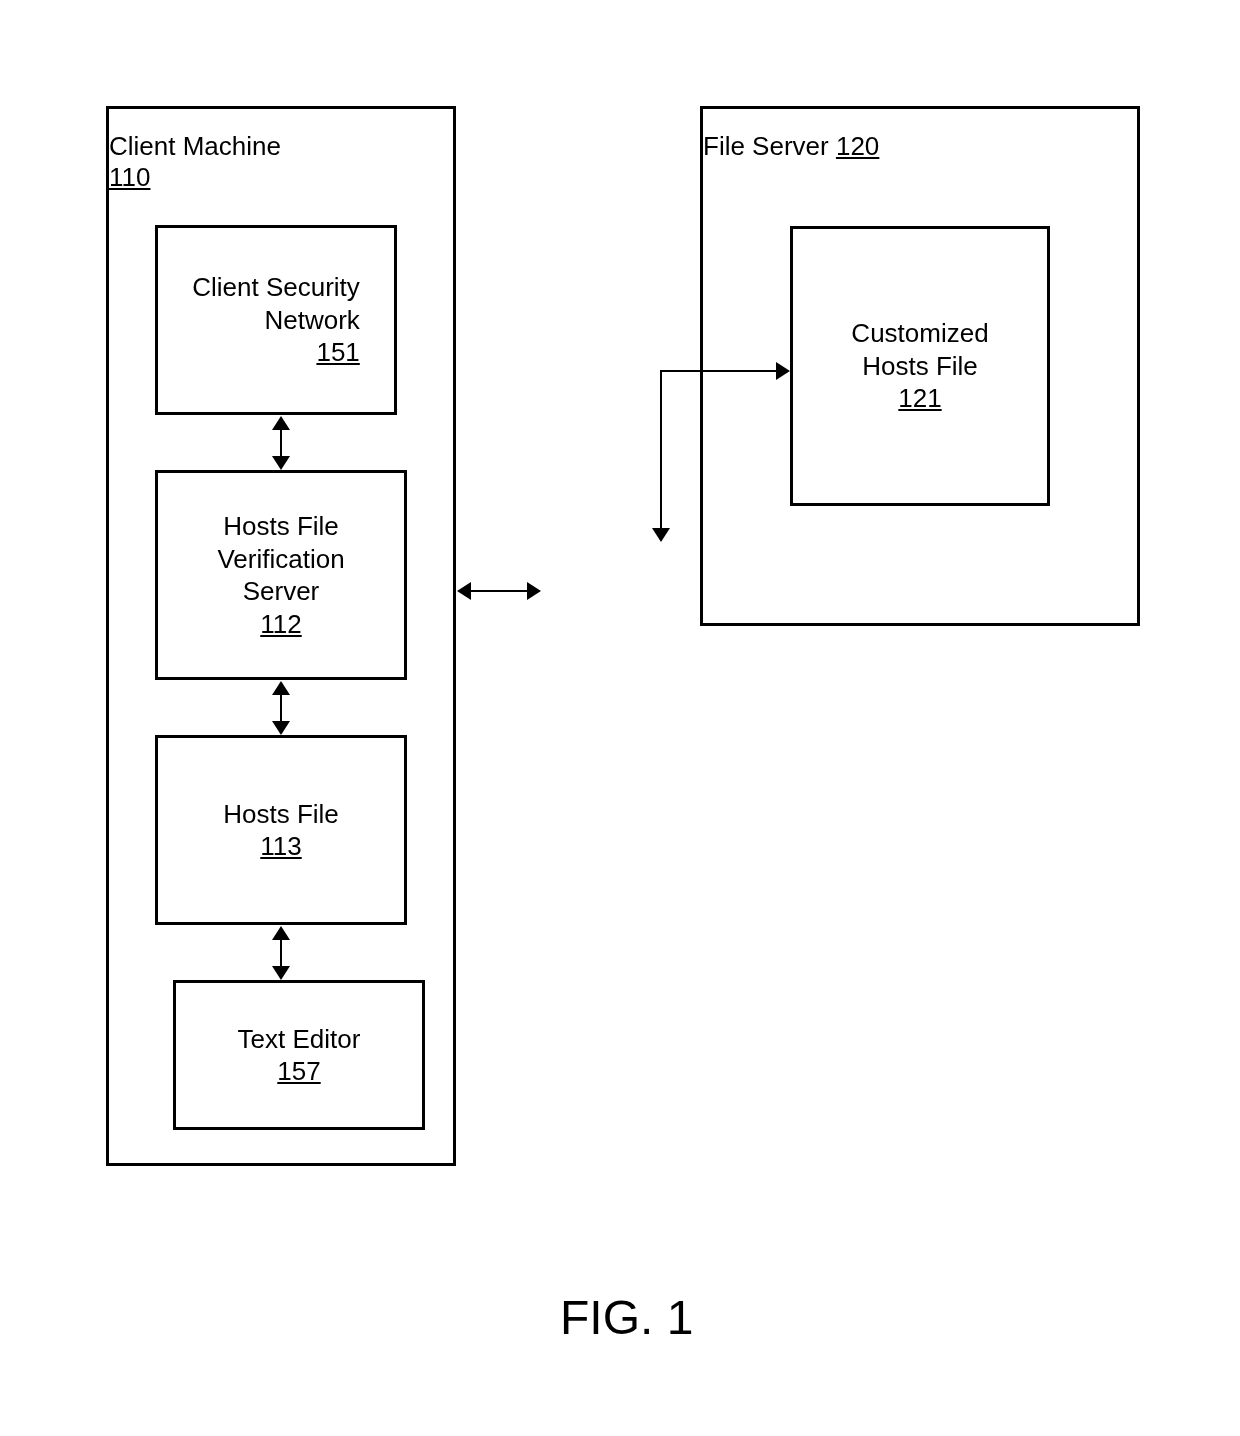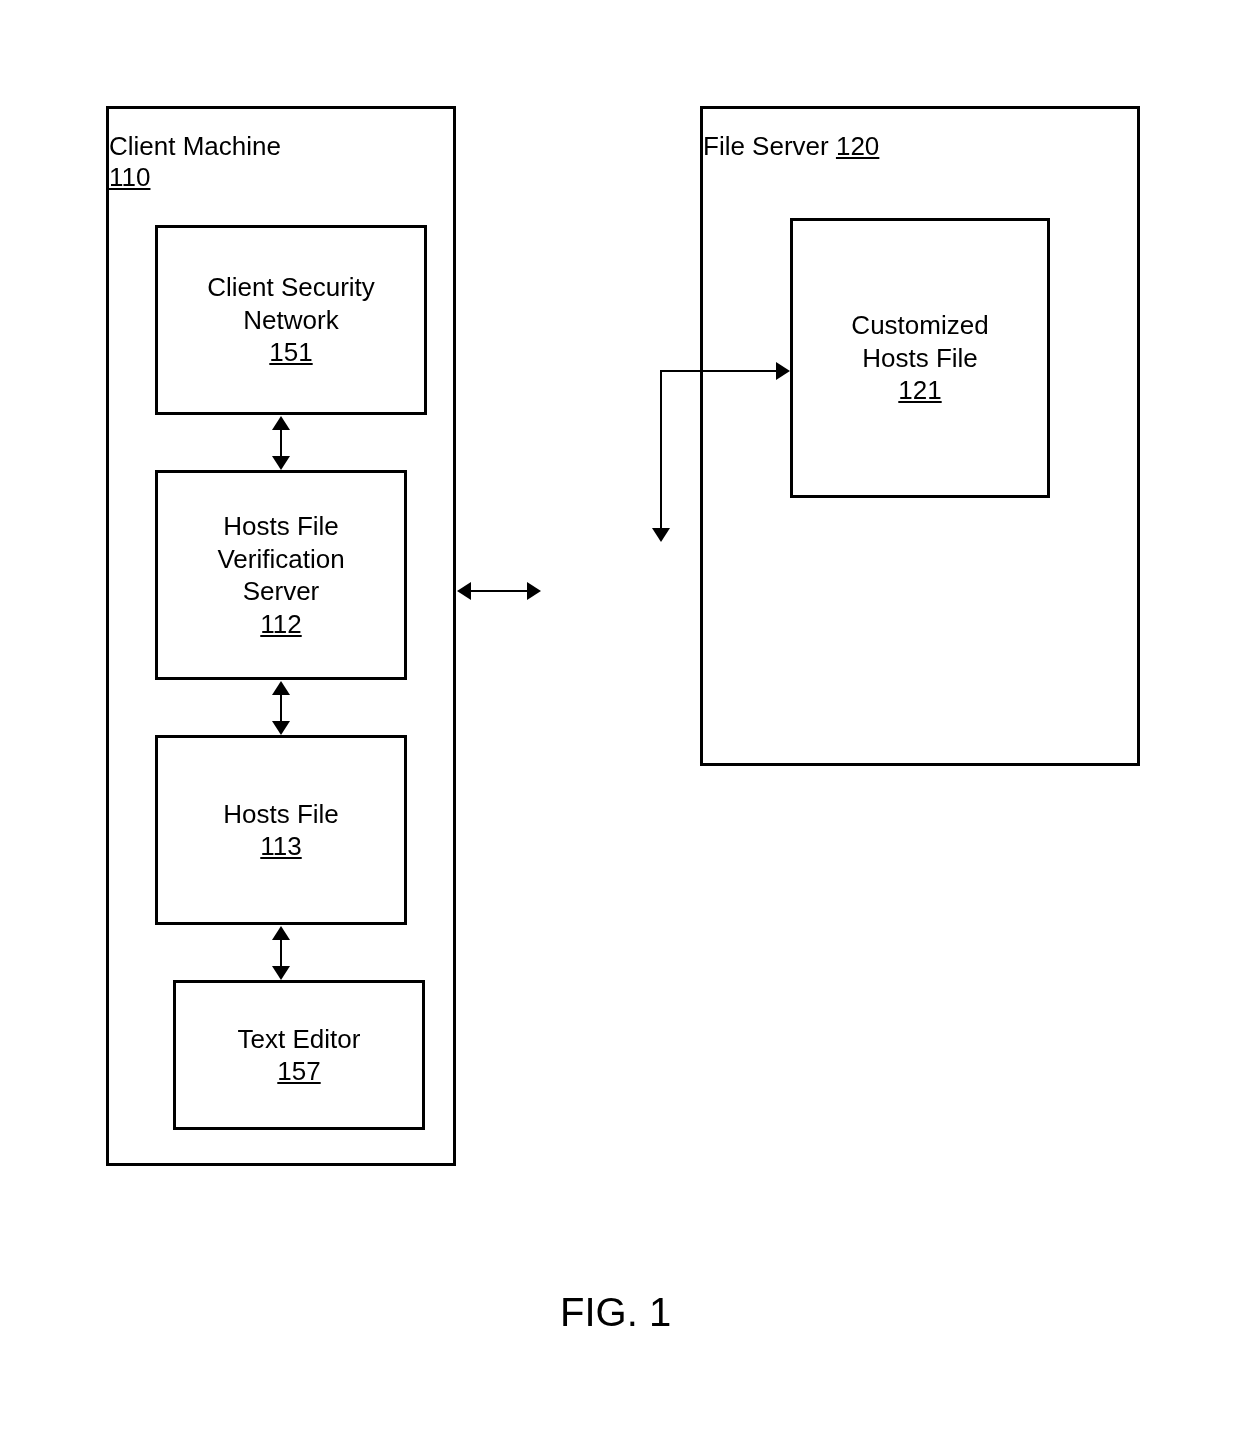--- a/index.html
+++ b/index.html
@@ -31,21 +31,21 @@
     .label {
       position: absolute;
       text-align: left;
       width: 100%;
     }
     .underline { text-decoration: underline; }
     .outer-label { font-size: 26px; }
     .inner-label { font-size: 26px; line-height: 1.25; }
     .fig {
       position: absolute;
-      font-size: 40px;
+      font-size: 48px;
     }
     .cloud { position: absolute; }
     .arrow-line {
       position: absolute;
       background: #000;
     }
     .arrow-head {
       position: absolute;
       width: 0; height: 0;
     }
@@ -55,21 +55,21 @@
 
 <div class="canvas">
 
   <div class="box" style="left:106px; top:106px; width:350px; height:1060px; justify-content:flex-start;">
     <div class="label outer-label" style="top:22px;">
       <span>Client Machine</span><br>
       <span class="underline">110</span>
     </div>
   </div>
 
-  <div class="box" style="left:155px; top:225px; width:272px; height:190px;">
+  <div class="box" style="left:155px; top:225px; width:242px; height:190px;text-align:right;">
     <div class="inner-label">
       <span>Client Security</span><br>
       <span>Network</span><br>
       <span class="underline">151</span>
     </div>
   </div>
 
   <div class="box" style="left:155px; top:470px; width:252px; height:210px;">
     <div class="inner-label">
       <span>Hosts File</span><br>
@@ -103,29 +103,29 @@
 
   <div class="arrow-line" style="left:280px; top:936px; width:2px; height:33px;"></div>
   <div class="arrow-head" style="left:272px; top:926px; border-left:9px solid transparent; border-right:9px solid transparent; border-bottom:14px solid #000;"></div>
   <div class="arrow-head" style="left:272px; top:966px; border-left:9px solid transparent; border-right:9px solid transparent; border-top:14px solid #000;"></div>
 
 
   <div class="arrow-line" style="left:470px; top:590px; height:2px; width:58px;"></div>
   <div class="arrow-head" style="left:457px; top:582px; border-top:9px solid transparent; border-bottom:9px solid transparent; border-right:14px solid #000;"></div>
   <div class="arrow-head" style="left:527px; top:582px; border-top:9px solid transparent; border-bottom:9px solid transparent; border-left:14px solid #000;"></div>
 
-  <div class="box" style="left:700px; top:106px; width:440px; height:660px; justify-content:flex-start;">
+  <div class="box" style="left:700px; top:106px; width:440px; height:520px; justify-content:flex-start;">
     <div class="label outer-label" style="top:22px;">
       <span>File Server</span>
       <span> </span>
       <span class="underline">120</span>
     </div>
   </div>
 
-  <div class="box" style="left:790px; top:218px; width:260px; height:280px;">
+  <div class="box" style="left:790px; top:226px; width:260px; height:280px;">
     <div class="inner-label">
       <span>Customized</span><br>
       <span>Hosts File</span><br>
       <span class="underline">121</span>
     </div>
   </div>
 
   <div class="arrow-line" style="left:660px; top:372px; width:2px; height:158px;"></div>
 
   <div class="arrow-line" style="left:660px; top:370px; height:2px; width:118px;"></div>

